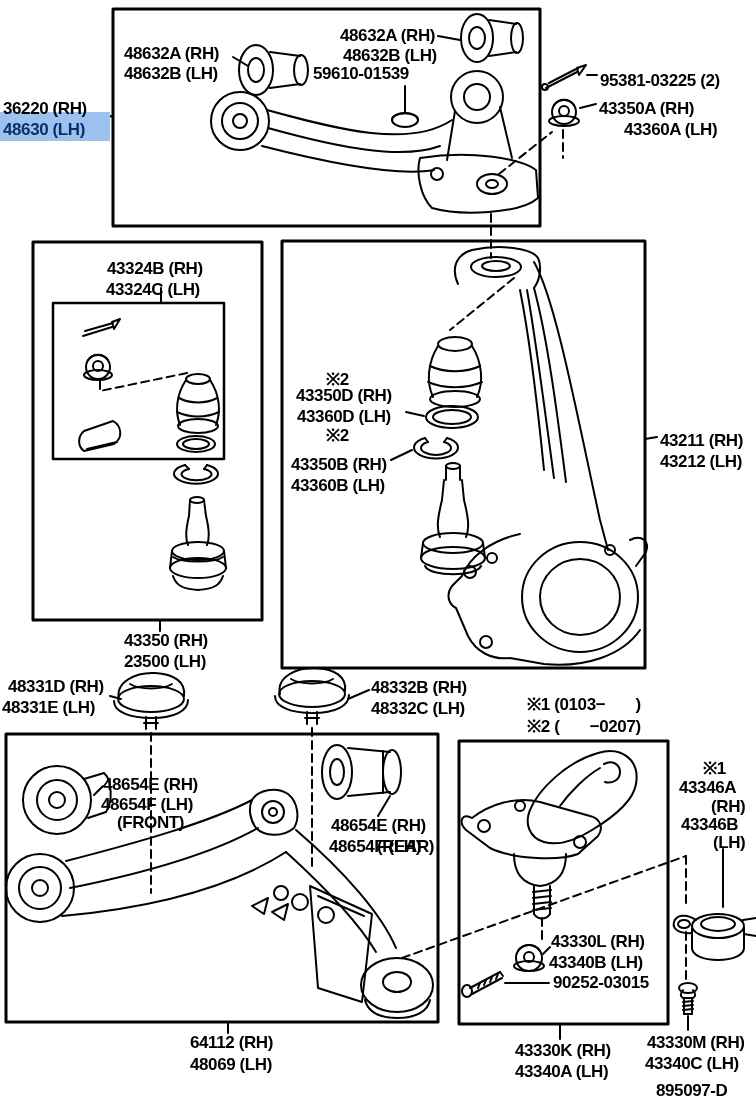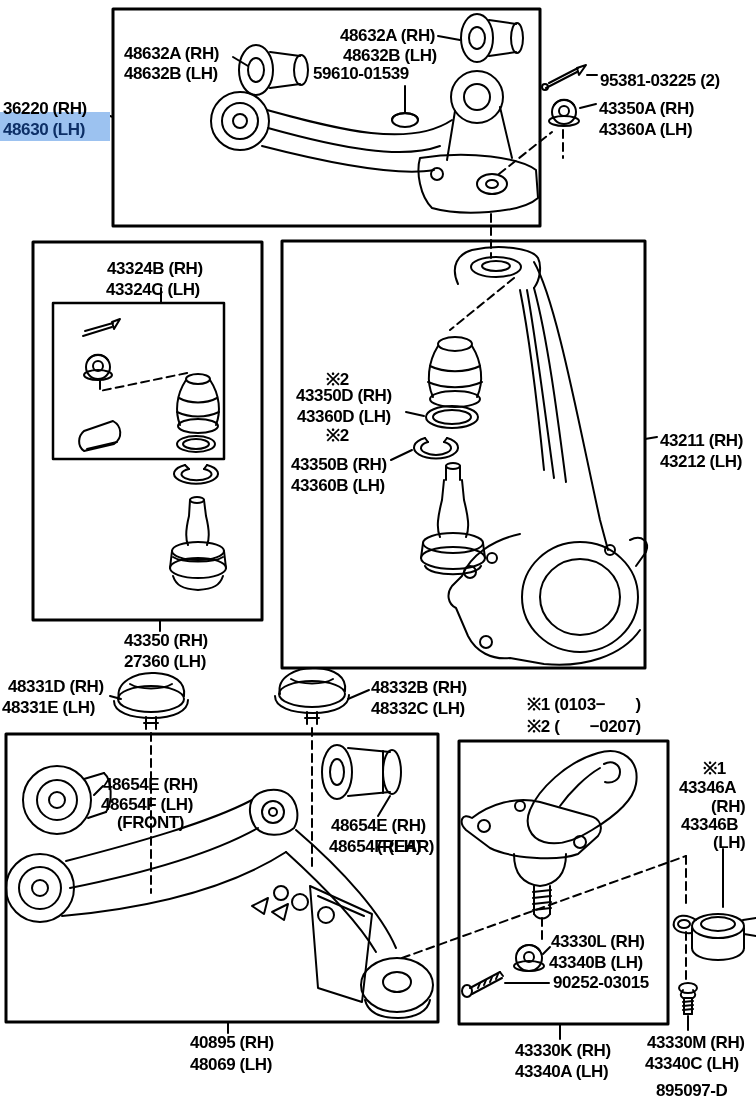--- a/index.html
+++ b/index.html
@@ -284,55 +284,55 @@
   <span class="lbl" style="left:3px;top:98px">36220 (RH)</span>
   <span class="lbl hl-text" style="left:3px;top:119px">48630 (LH)</span>
 
   <span class="lbl" style="left:124px;top:43px">48632A (RH)</span>
   <span class="lbl" style="left:124px;top:63px">48632B (LH)</span>
   <span class="lbl" style="left:340px;top:25px">48632A (RH)</span>
   <span class="lbl" style="left:343px;top:45px">48632B (LH)</span>
   <span class="lbl" style="left:313px;top:63px">59610-01539</span>
   <span class="lbl" style="left:600px;top:70px">95381-03225 (2)</span>
   <span class="lbl" style="left:599px;top:98px">43350A (RH)</span>
-  <span class="lbl" style="left:599px;top:119px">43360A (LH)</span>
+  <span class="lbl" style="left:624px;top:119px">43360A (LH)</span>
 
   <span class="lbl" style="left:107px;top:258px">43324B (RH)</span>
   <span class="lbl" style="left:106px;top:279px">43324C (LH)</span>
 
   <span class="lbl" style="left:326px;top:369px">※2</span>
   <span class="lbl" style="left:296px;top:385px">43350D (RH)</span>
   <span class="lbl" style="left:297px;top:406px">43360D (LH)</span>
   <span class="lbl" style="left:326px;top:425px">※2</span>
   <span class="lbl" style="left:291px;top:454px">43350B (RH)</span>
   <span class="lbl" style="left:291px;top:475px">43360B (LH)</span>
 
   <span class="lbl" style="left:660px;top:430px">43211 (RH)</span>
   <span class="lbl" style="left:660px;top:451px">43212 (LH)</span>
 
   <span class="lbl" style="left:124px;top:630px">43350 (RH)</span>
-  <span class="lbl" style="left:124px;top:651px">27360 (LH)</span>
+  <span class="lbl" style="left:124px;top:651px">23500 (LH)</span>
 
   <span class="lbl" style="left:8px;top:676px">48331D (RH)</span>
   <span class="lbl" style="left:2px;top:697px">48331E (LH)</span>
   <span class="lbl" style="left:371px;top:677px">48332B (RH)</span>
   <span class="lbl" style="left:371px;top:698px">48332C (LH)</span>
 
   <span class="lbl" style="left:527px;top:694px">※1 (0103−       )</span>
   <span class="lbl" style="left:527px;top:716px">※2 (       −0207)</span>
 
   <span class="lbl" style="left:103px;top:774px">48654E (RH)</span>
   <span class="lbl" style="left:101px;top:794px">48654F (LH)</span>
   <span class="lbl" style="left:117px;top:812px">(FRONT)</span>
 
   <span class="lbl" style="left:331px;top:815px">48654E (RH)</span>
   <span class="lbl" style="left:329px;top:836px">48654F (LH)</span>
   <span class="lbl" style="left:377px;top:836px">(REAR)</span>
 
-  <span class="lbl" style="left:190px;top:1032px">40895 (RH)</span>
+  <span class="lbl" style="left:190px;top:1032px">64112 (RH)</span>
   <span class="lbl" style="left:190px;top:1054px">48069 (LH)</span>
 
   <span class="lbl" style="left:551px;top:931px">43330L (RH)</span>
   <span class="lbl" style="left:549px;top:952px">43340B (LH)</span>
   <span class="lbl" style="left:553px;top:972px">90252-03015</span>
   <span class="lbl" style="left:515px;top:1040px">43330K (RH)</span>
   <span class="lbl" style="left:515px;top:1061px">43340A (LH)</span>
 
   <span class="lbl" style="left:703px;top:758px">※1</span>
   <span class="lbl" style="left:679px;top:777px">43346A</span>

